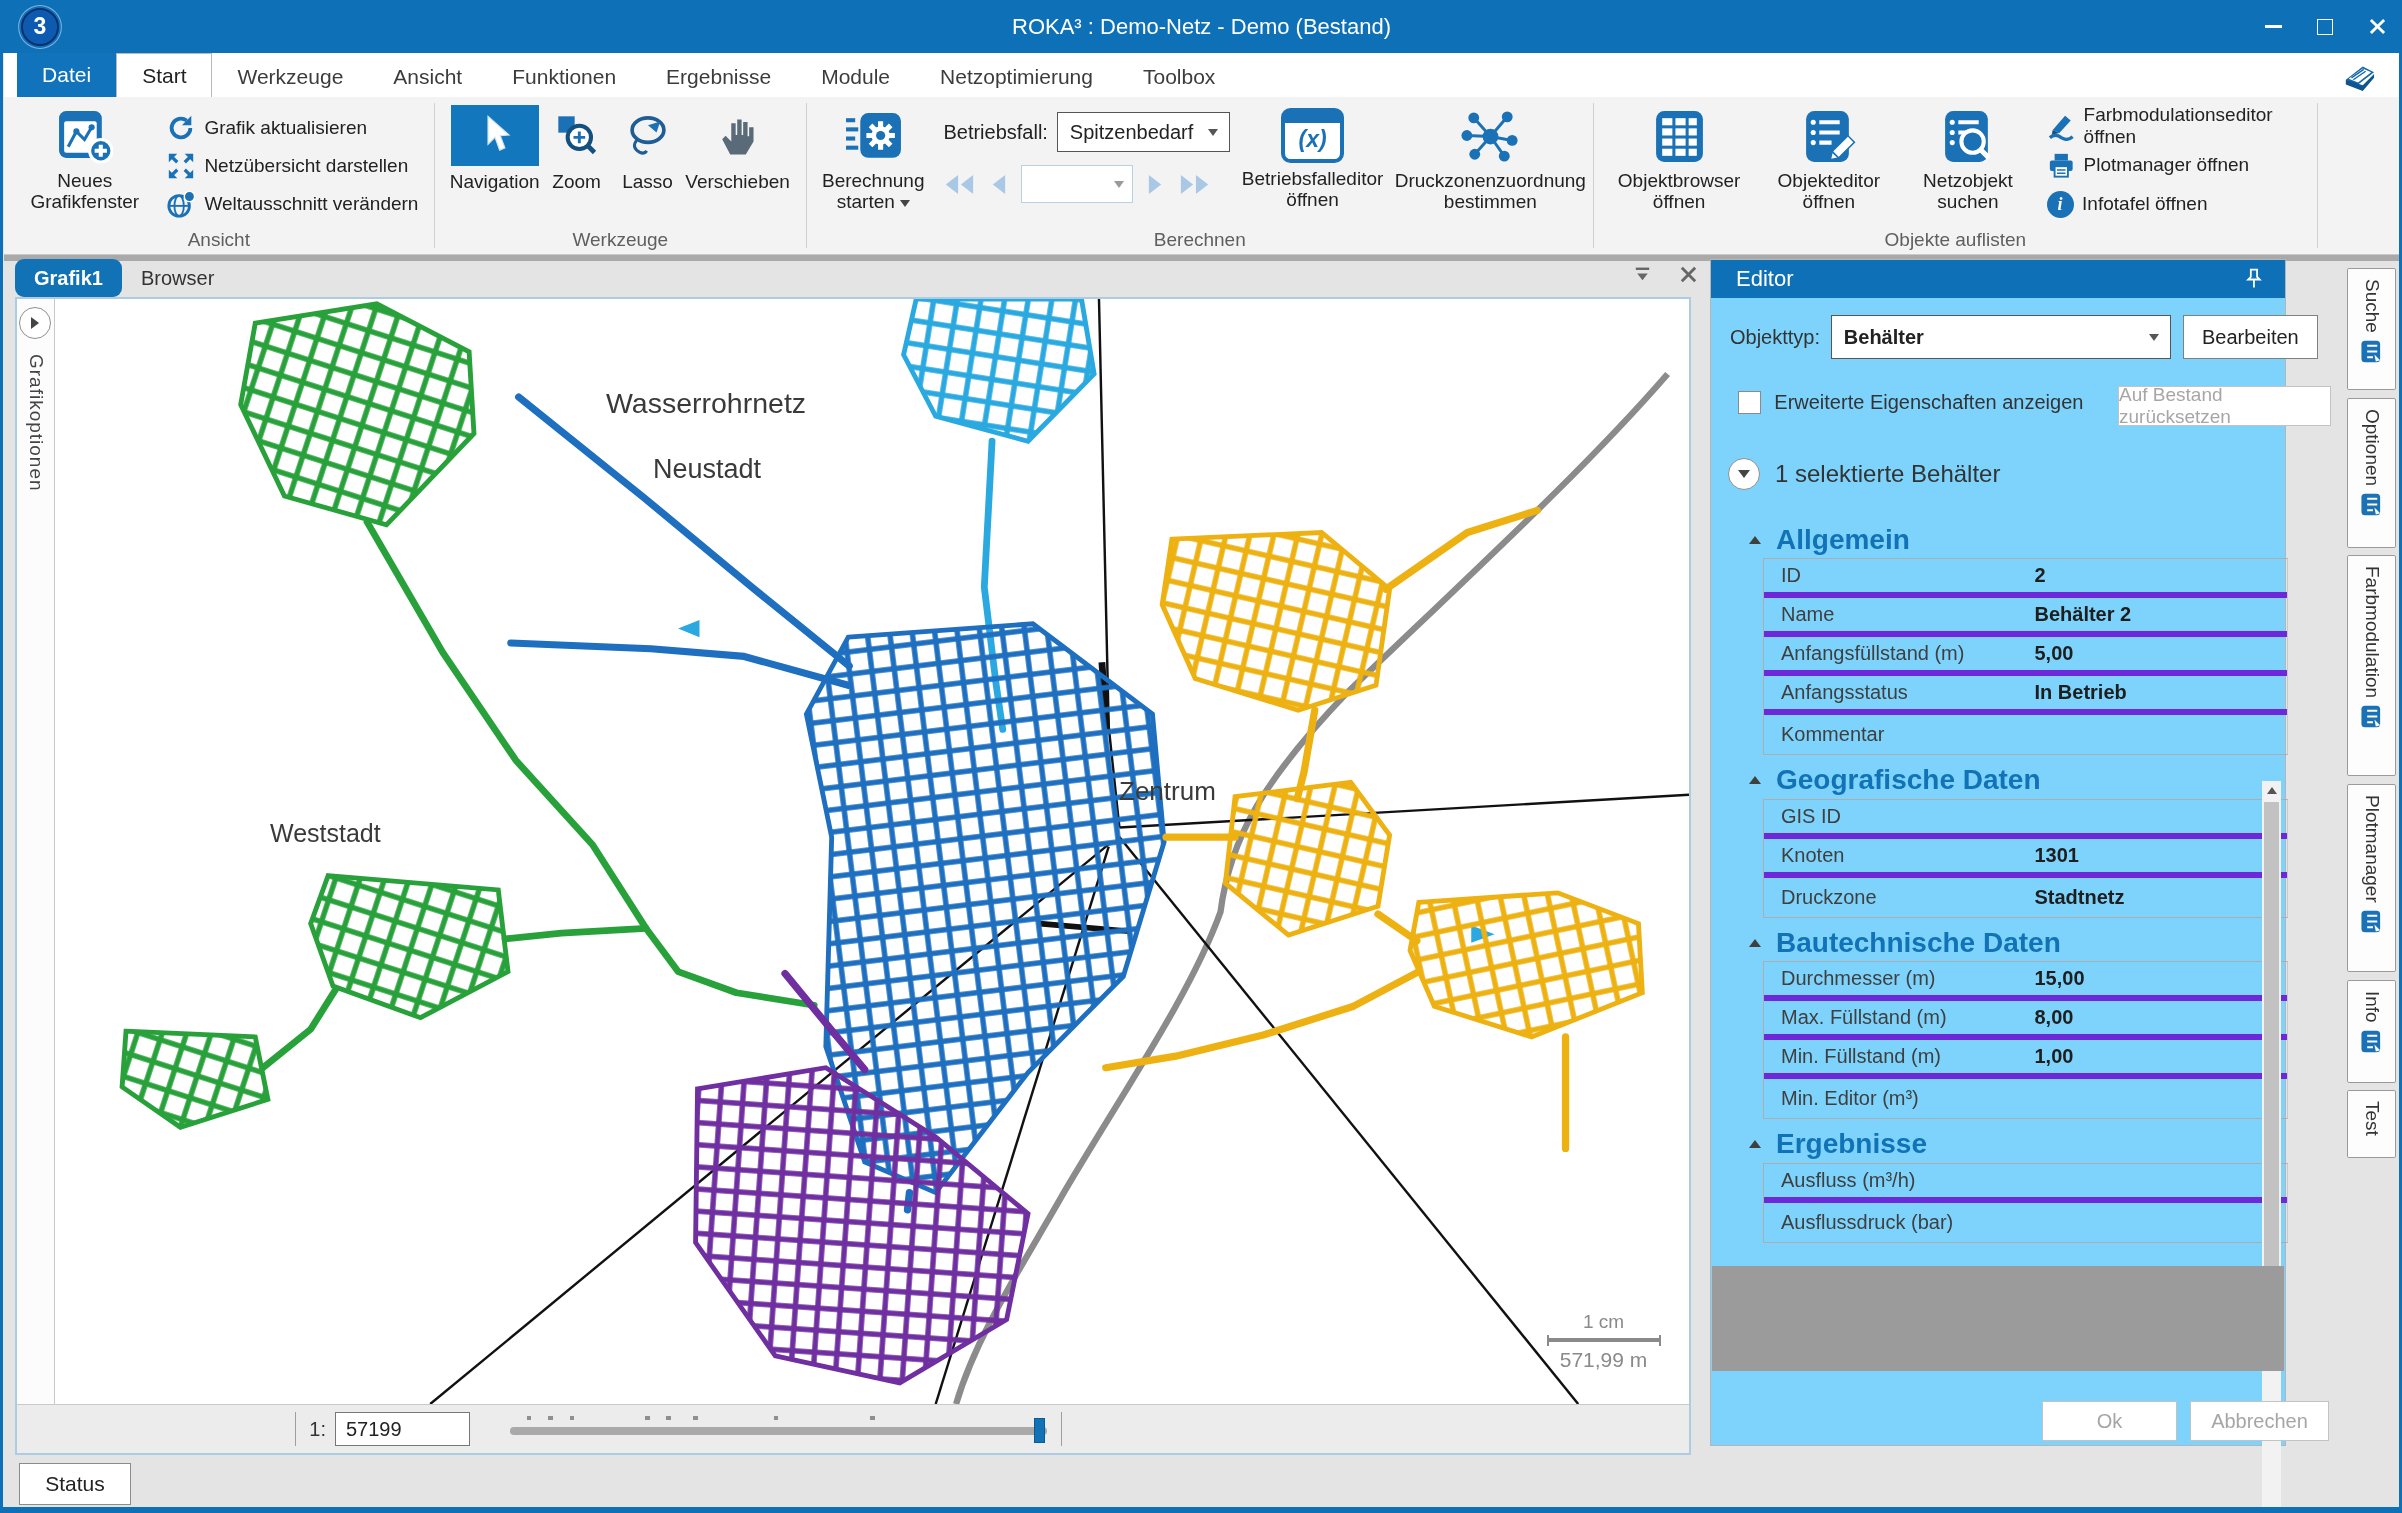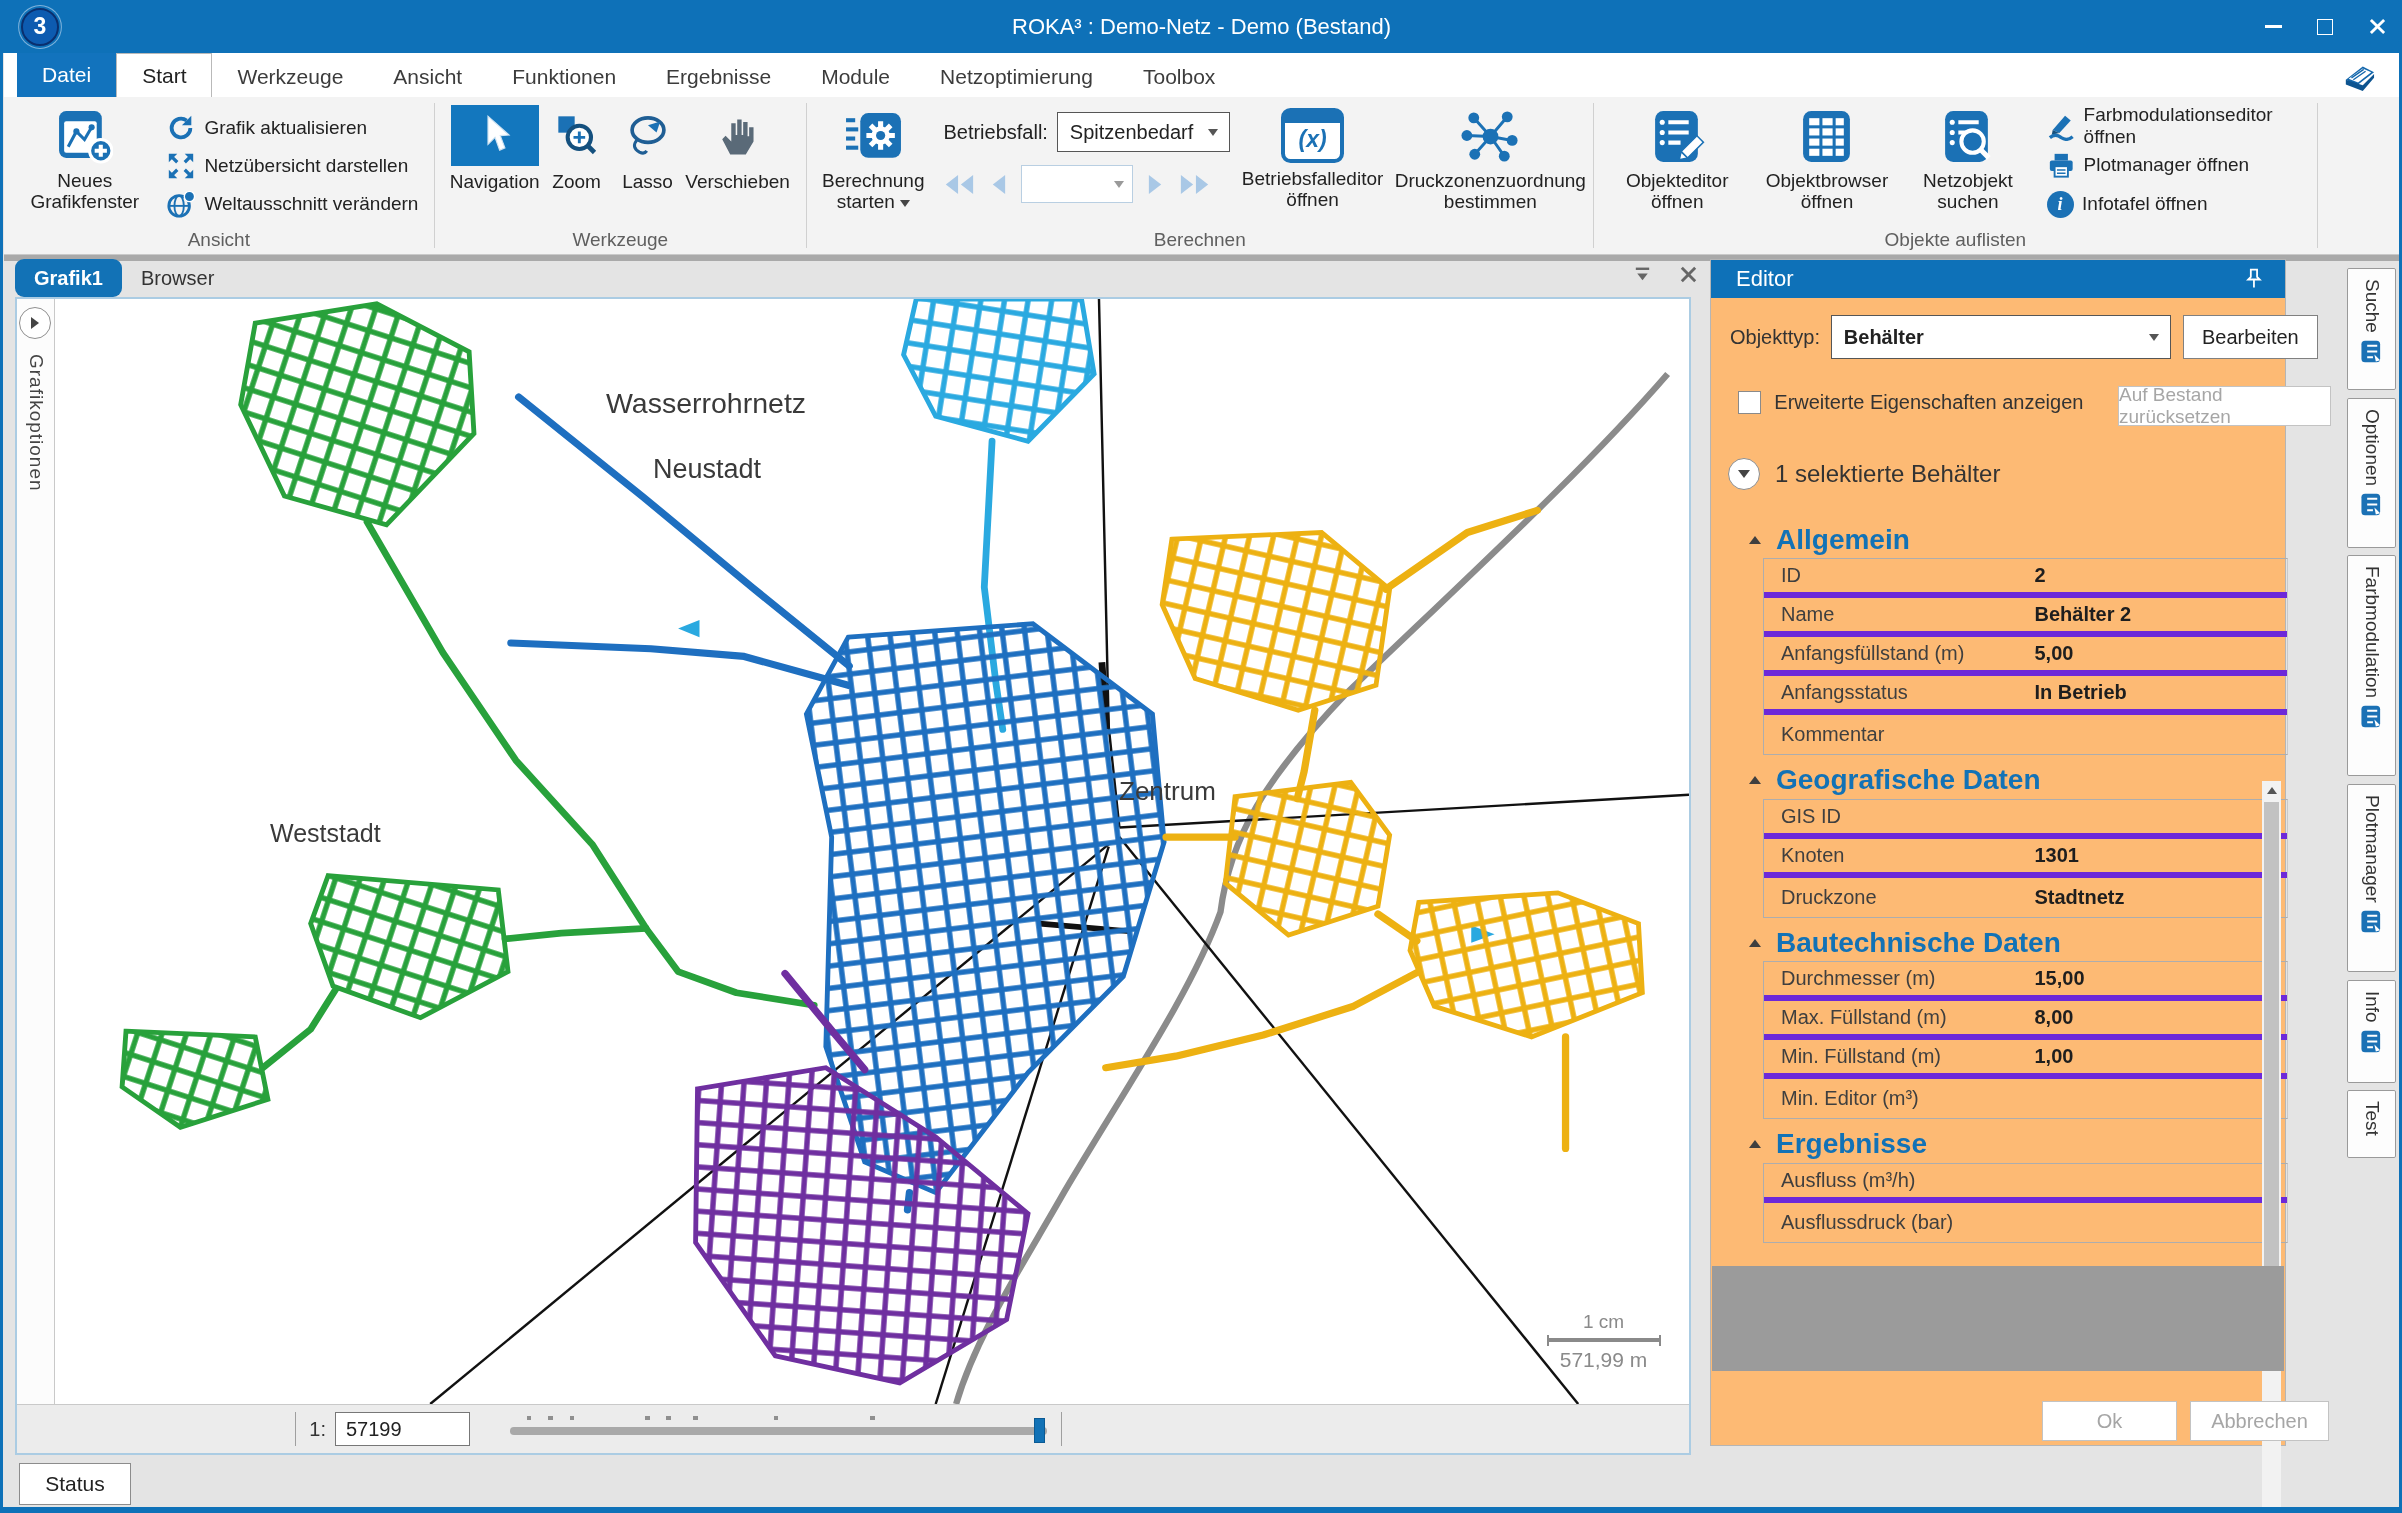--- a/index.html
+++ b/index.html
@@ -73,21 +73,21 @@
     font-family:"Liberation Sans","DejaVu Sans",sans-serif; color:#222; }
   .slider { position:relative; width:537px; height:38px; }
   .slider .track { position:absolute; left:0; right:0; top:17px; height:7.6px; background:#a9a9a9; border-radius:3.8px; }
   .slider .tick { position:absolute; top:5.7px; width:4.8px; height:4.8px; background:#8f8f8f; }
   .slider .handle { position:absolute; top:7.6px; width:11.4px; height:25px; background:#1272b6; border:1px solid #0a5a94; }
 
   .status-tab { position:absolute; left:19px; top:1463px; width:112px; height:42px; background:#fff; border:1.9px solid #8c8c8c;
     display:flex; align-items:center; justify-content:center; font-size:21px; color:#222; }
 
   
-  .editor { position:absolute; left:1710px; top:259px; width:576px; height:1187px; background:#fdba74; border:1px solid #b5b5b5; }
+  .editor { position:absolute; left:1710px; top:259px; width:576px; height:1187px; background:#7dd3fc; border:1px solid #b5b5b5; }
   .ed-head { position:absolute; left:0; top:0; right:0; height:38px; background:#0e71b8; color:#fff; display:flex; align-items:center;
     padding:0 19px 0 25px; font-size:22px; justify-content:space-between; }
   .btn { border:1px solid #808080; background:#fff; display:flex; align-items:center; justify-content:center; font-size:20px; color:#222; }
   .btn.disabled { border-color:#c3c3c3; color:#a6a6a6; }
   .checkbox { width:23px; height:23px; border:1.9px solid #8a8a8a; background:#fff; }
   .sec-head { display:flex; align-items:center; gap:15px; height:34px; margin-top:7.6px; padding-left:38px; }
   .tri-up { width:0; height:0; border-left:6.7px solid transparent; border-right:6.7px solid transparent; border-bottom:8.6px solid #3f3f3f; }
   .sec-title { color:#1272b6; font-weight:bold; font-size:28px; }
   .rows { margin:1.9px 28.5px 5.7px 52px; border:1px solid #adadad; border-right-color:#c9c9c9; }
   .prow { display:flex; align-items:center; height:39px; padding-left:17px; border-bottom:6px solid #6d28d9; }
@@ -321,40 +321,20 @@
             <circle cx="8" cy="27" r="5.5" fill="#1b71b5"></circle>
         </svg>
       </span>
       <span>Druckzonenzuordnung bestimmen</span>
     </div>
     <div class="glabel">Berechnen</div>
   </div>
   <div class="gsep"></div>
 
   <div class="rgroup" style="width:723px">
-    <div class="bigbtn" style="width:160px">
-      <span>
-        <svg width="57" height="57" viewBox="0 0 56 56">
-          <rect x="6" y="3" width="42" height="50" rx="8" fill="#1b71b5"></rect>
-          <g stroke="#fff" stroke-width="4">
-              <path d="M19 14h20M19 24h20M19 34h12"></path>
-            </g>
-          <g fill="#fff">
-              <circle cx="13" cy="14" r="2.5"></circle>
-              <circle cx="13" cy="24" r="2.5"></circle>
-              <circle cx="13" cy="34" r="2.5"></circle>
-            </g>
-          <g transform="rotate(45 40 40)">
-              <rect x="36" y="26" width="9" height="22" fill="#fff" stroke="#1b71b5" stroke-width="1.5"></rect>
-              <path d="M36 48l4.5 7 4.5-7z" fill="#fff" stroke="#1b71b5" stroke-width="1.5"></path>
-            </g>
-        </svg>
-      </span>
-      <span>Objekteditor öffnen</span>
-    </div>
     <div class="bigbtn" style="width:164px">
       <span>
         <svg width="57" height="57" viewBox="0 0 56 56">
           <rect x="5" y="3" width="46" height="50" rx="8" fill="#1b71b5"></rect>
           <g fill="#fff">
             <rect x="11" y="10" width="10" height="7"></rect>
               <rect x="24" y="10" width="10" height="7"></rect>
               <rect x="37" y="10" width="8" height="7"></rect>
             <rect x="11" y="20" width="10" height="7"></rect>
               <rect x="24" y="20" width="10" height="7"></rect>
@@ -362,20 +342,40 @@
             <rect x="11" y="30" width="10" height="7"></rect>
               <rect x="24" y="30" width="10" height="7"></rect>
               <rect x="37" y="30" width="8" height="7"></rect>
             <rect x="11" y="40" width="10" height="7"></rect>
               <rect x="24" y="40" width="10" height="7"></rect>
               <rect x="37" y="40" width="8" height="7"></rect>
           </g>
         </svg>
       </span>
       <span>Objektbrowser öffnen</span>
+    </div>
+    <div class="bigbtn" style="width:160px">
+      <span>
+        <svg width="57" height="57" viewBox="0 0 56 56">
+          <rect x="6" y="3" width="42" height="50" rx="8" fill="#1b71b5"></rect>
+          <g stroke="#fff" stroke-width="4">
+              <path d="M19 14h20M19 24h20M19 34h12"></path>
+            </g>
+          <g fill="#fff">
+              <circle cx="13" cy="14" r="2.5"></circle>
+              <circle cx="13" cy="24" r="2.5"></circle>
+              <circle cx="13" cy="34" r="2.5"></circle>
+            </g>
+          <g transform="rotate(45 40 40)">
+              <rect x="36" y="26" width="9" height="22" fill="#fff" stroke="#1b71b5" stroke-width="1.5"></rect>
+              <path d="M36 48l4.5 7 4.5-7z" fill="#fff" stroke="#1b71b5" stroke-width="1.5"></path>
+            </g>
+        </svg>
+      </span>
+      <span>Objekteditor öffnen</span>
     </div>
     <div class="bigbtn" style="width:141px">
       <span>
         <svg width="57" height="57" viewBox="0 0 56 56">
           <rect x="6" y="3" width="42" height="50" rx="8" fill="#1b71b5"></rect>
           <g stroke="#fff" stroke-width="4">
               <path d="M19 14h20M19 24h8"></path>
             </g>
           <g fill="#fff">
               <circle cx="13" cy="14" r="2.5"></circle>

